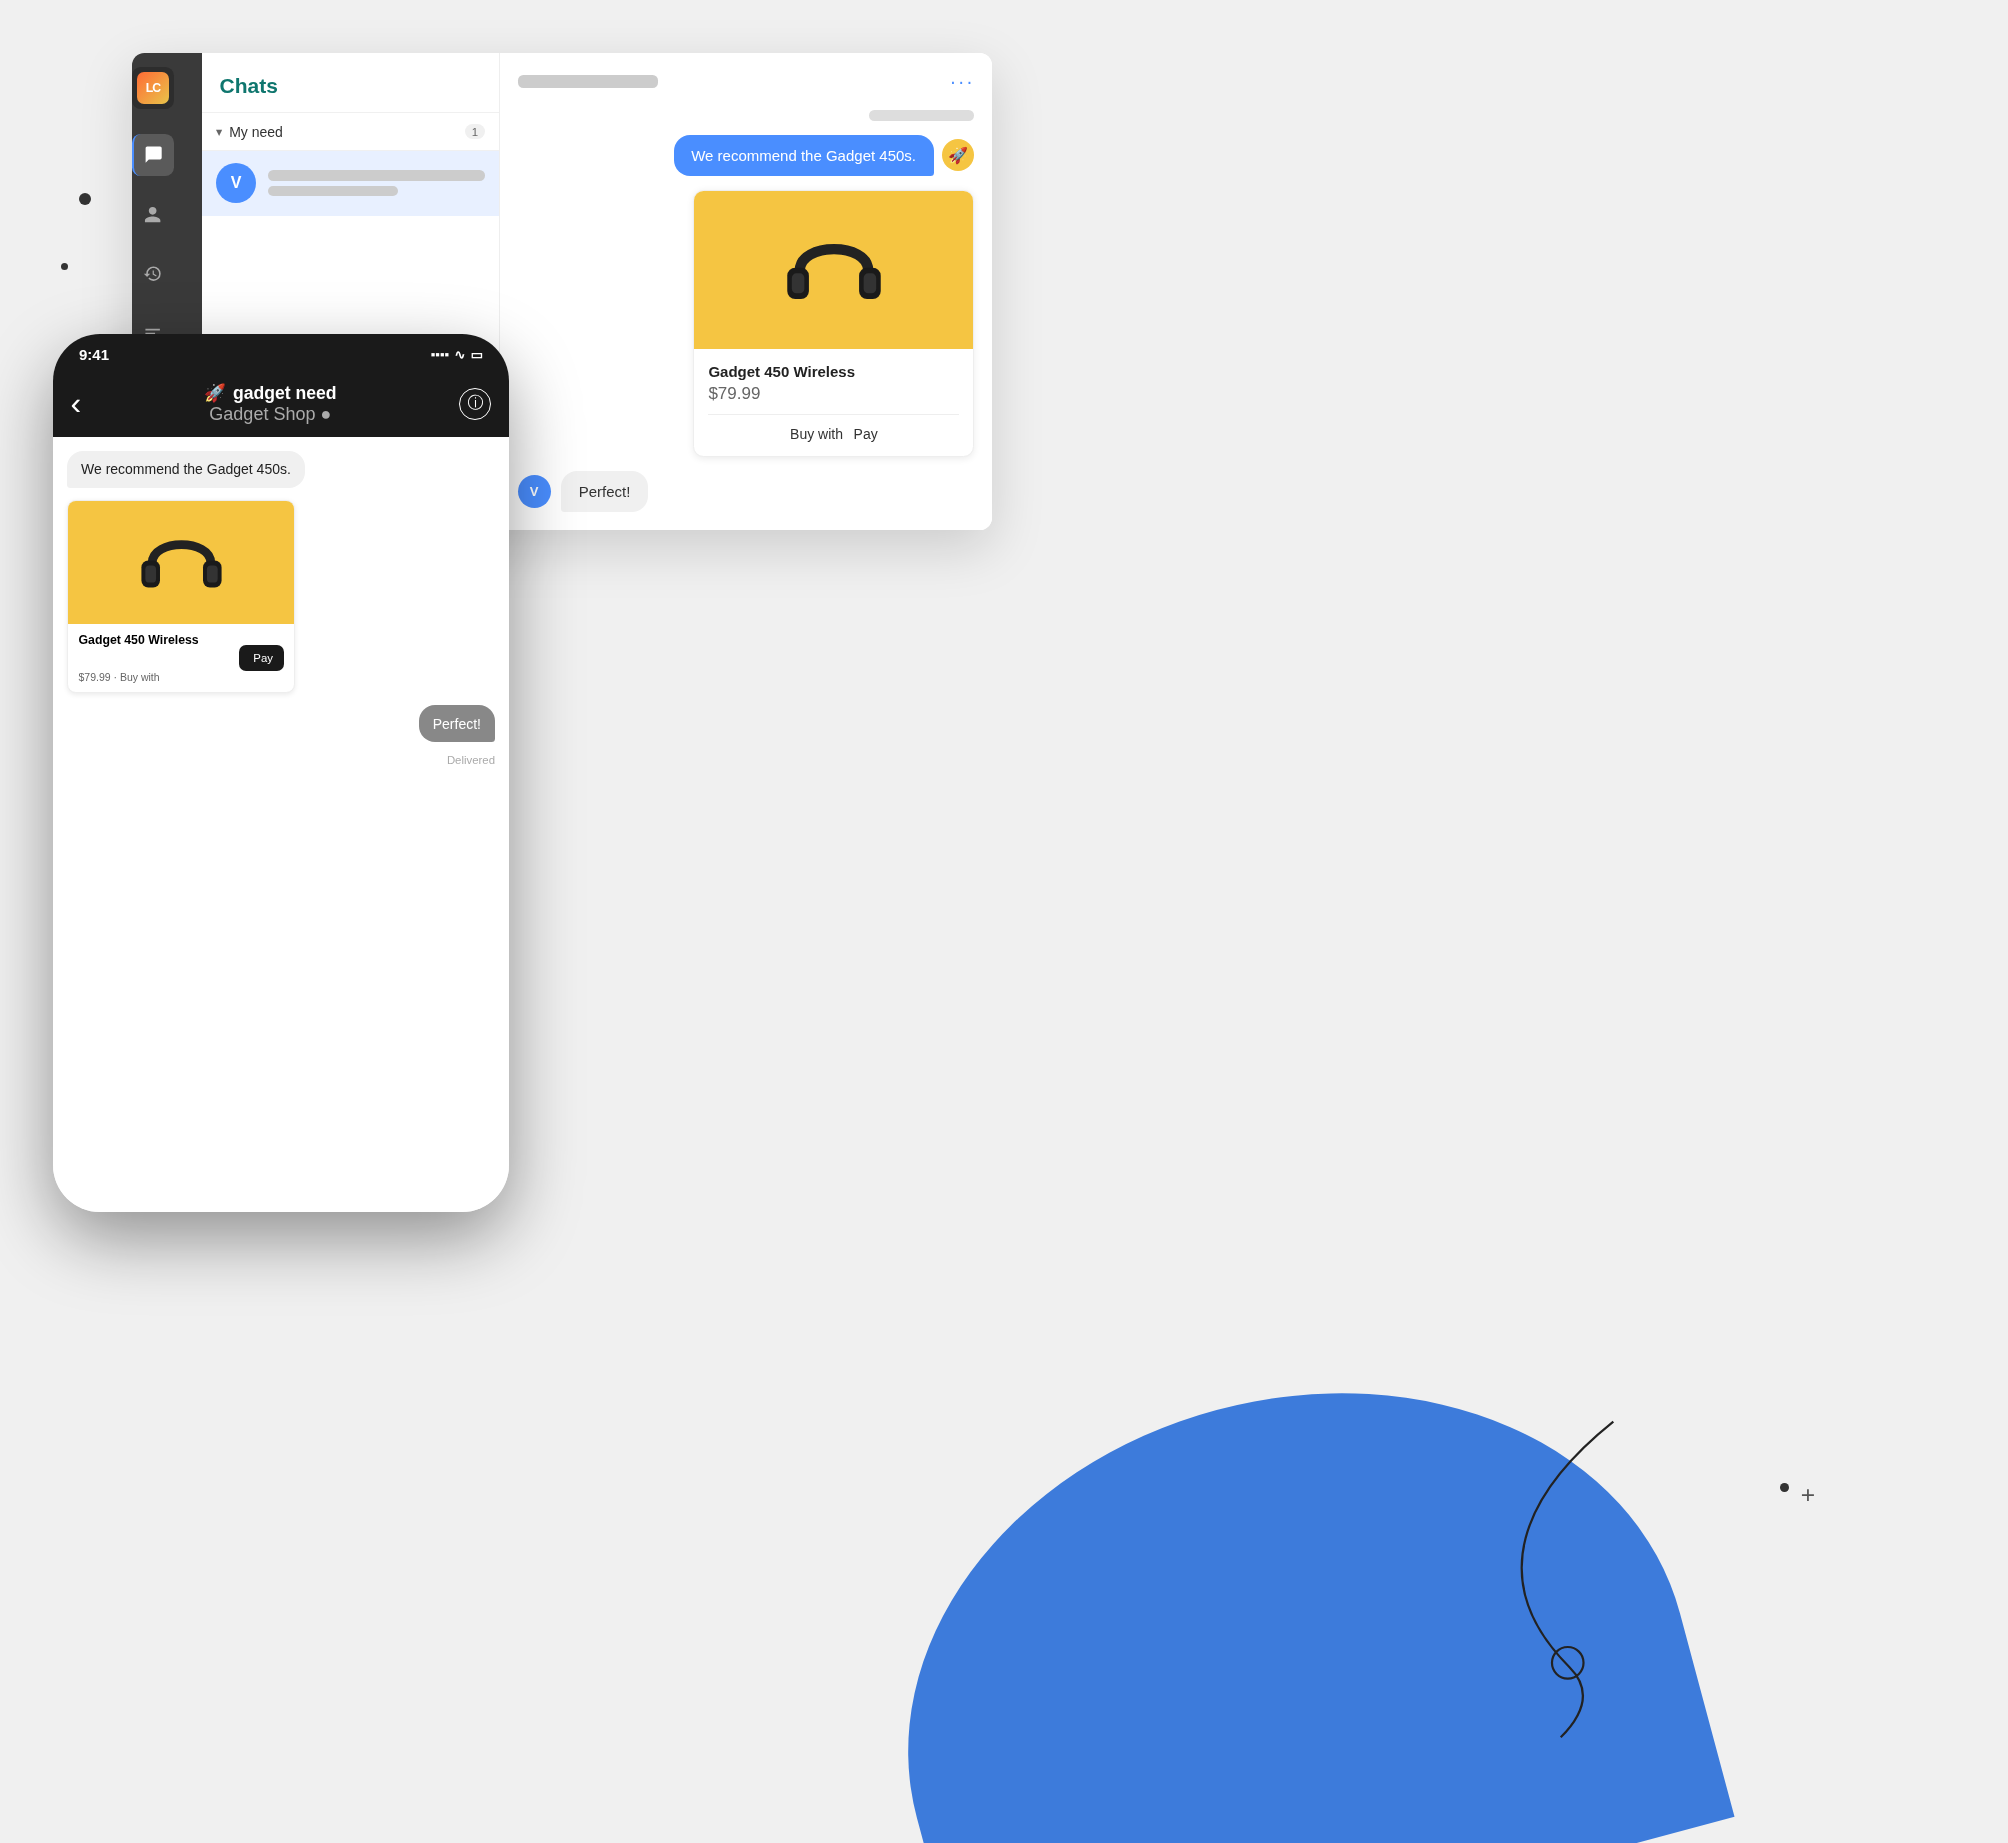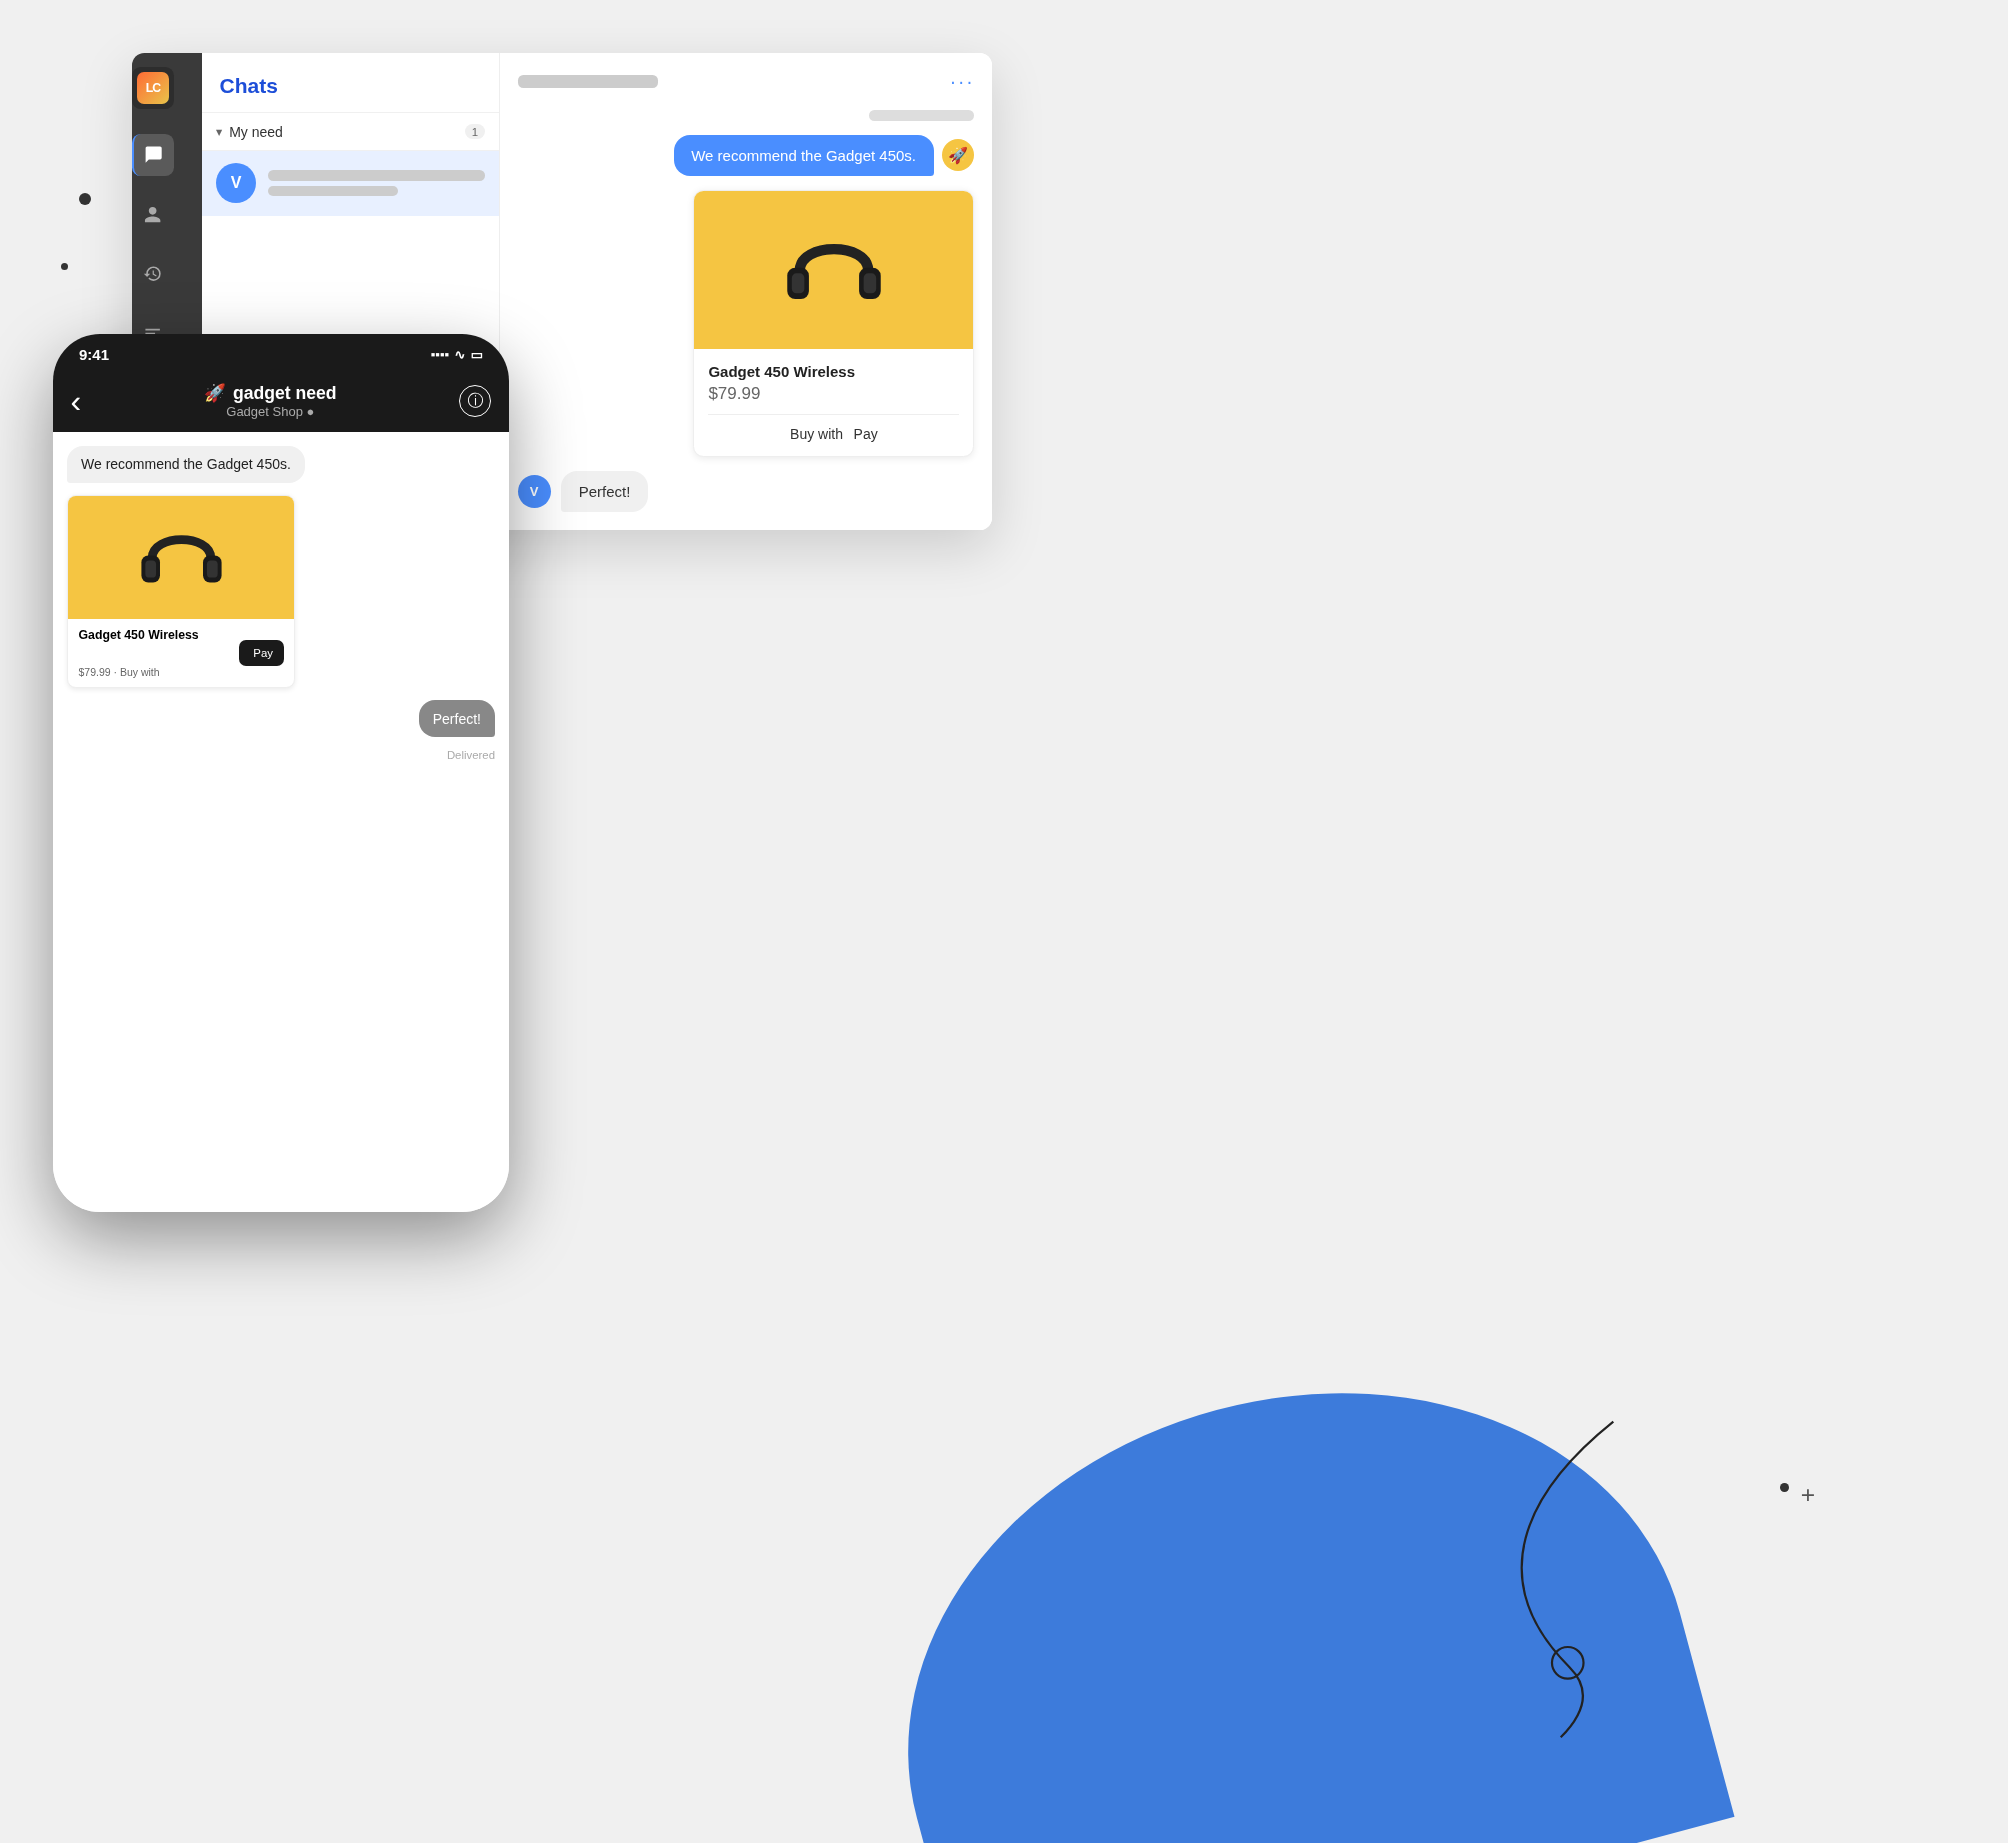--- a/index.html
+++ b/index.html
@@ -128,21 +128,21 @@
       width: 298px;
       border-right: 0.9px solid #eee;
       display: flex;
       flex-direction: column;
     }
 
     .chats-header {
       padding: 21px 17.6px 14px;
       font-size: 21px;
       font-weight: 600;
-      color: #1d4ed8;
+      color: #0f766e;
       border-bottom: 0.9px solid #f0f0f0;
     }
 
     .my-chats-section {
       padding: 10.5px 14px;
       display: flex;
       align-items: center;
       gap: 7px;
       border-bottom: 0.9px solid #f0f0f0;
     }
@@ -417,21 +417,21 @@
     .phone-chat-name {
       display: flex;
       align-items: center;
       justify-content: center;
       gap: 7px;
       font-size: 17.6px;
       font-weight: 600;
     }
 
     .phone-chat-status {
-      font-size: 13px;
+      font-size: 18px;
       color: #aaa;
       text-align: center;
     }
 
     .info-icon {
       width: 32px;
       height: 32px;
       border: 1.8px solid white;
       border-radius: 50%;
       display: flex;

